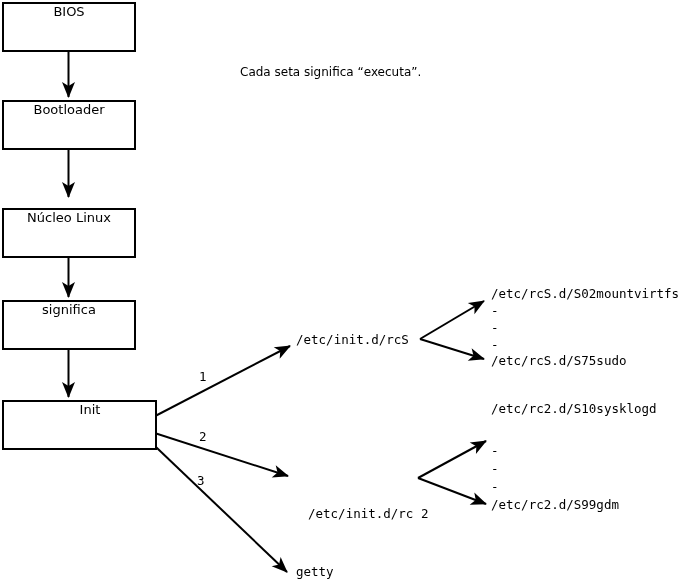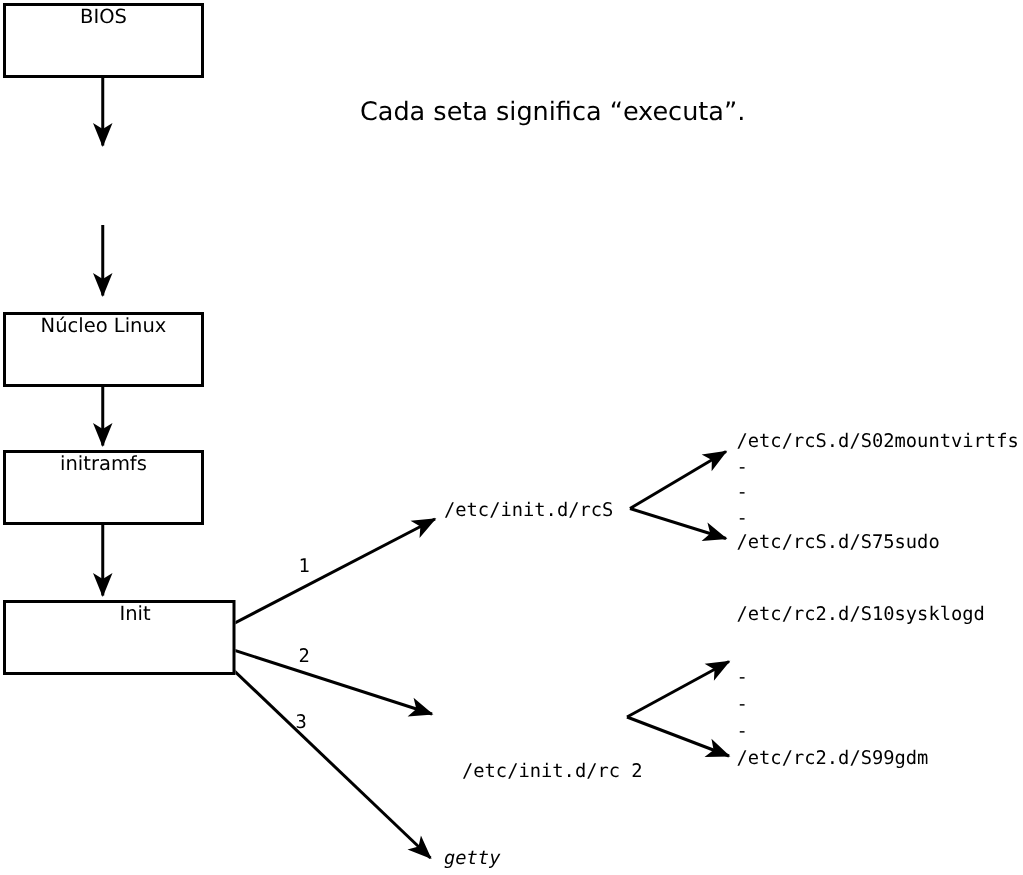--- a/index.html
+++ b/index.html
@@ -42,27 +42,27 @@
     position: absolute;
     font-family: "DejaVu Sans Mono", monospace;
     font-size: 12.5px;
     line-height: 16px;
     white-space: pre;
   }
   .caption {
     position: absolute;
     left: 240px;
     top: 65px;
-    font-size: 17px;
+    font-size: 12px;
     font-family: "DejaVu Sans", sans-serif;
   }
   
   .t-rcs   { left: 296px; top: 332px; }
   .t-rc2   { left: 308px; top: 470px; margin-top: 36px; }
-  .t-getty { left: 296px; top: 564px; font-style: italic; }
+  .t-getty { left: 296px; top: 564px; }
   
   .n1 { left: 199px; top: 369px; }
   .n2 { left: 199px; top: 429px; }
   .n3 { left: 197px; top: 473px; }
   
   .s02   { left: 491px; top: 286px; }
   .dS1a  { left: 491px; top: 303px; }
   .dS1b  { left: 491px; top: 320px; }
   .dS1c  { left: 491px; top: 337px; }
   .s75   { left: 491px; top: 353px; }
@@ -99,25 +99,28 @@
 
     <line x1="418" y1="478" x2="486" y2="441" stroke="#000" stroke-width="2" marker-end="url(#ah)"></line>
     <line x1="418" y1="478" x2="486" y2="504" stroke="#000" stroke-width="2" marker-end="url(#ah)"></line>
   </svg>
 
   <div class="caption">Cada seta significa “executa”.</div>
 
   <div class="box box-bios">
     <span>BIOS</span>
   </div>
+  <div class="box box-bootloader">
+    <span>Bootloader</span>
+  </div>
   <div class="box box-kernel">
     <span>Núcleo Linux</span>
   </div>
   <div class="box box-initramfs">
-    <span>initramfs</span>
+    <span>significa</span>
   </div>
   <div class="box box-init">
     <span>Init</span>
   </div>
 
   <div class="mono n1">1</div>
   <div class="mono n2">2</div>
   <div class="mono n3">3</div>
 
   <div class="mono t-rcs">/etc/init.d/rcS</div>

